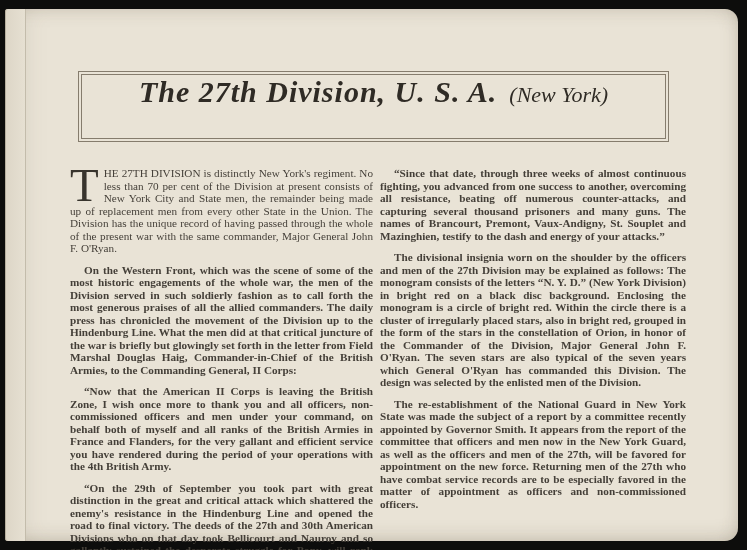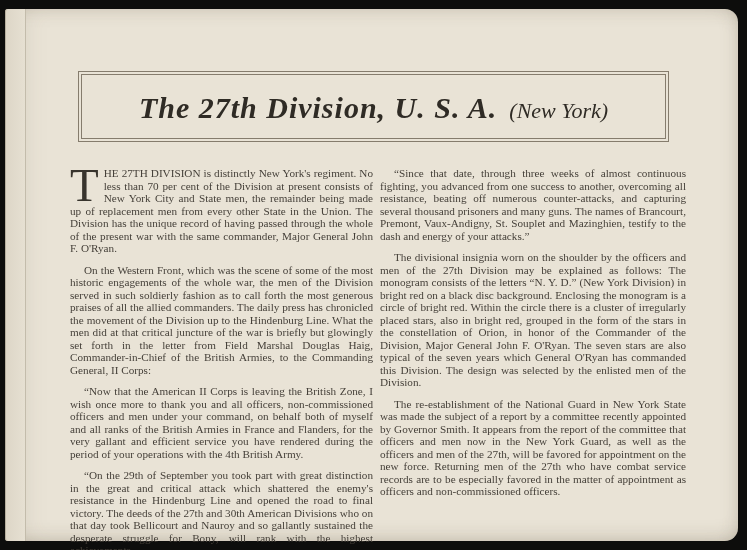--- a/index.html
+++ b/index.html
@@ -52,21 +52,20 @@
     border: 1px solid var(--rule, #857c6d);
   }
   .title-box-inner {
     position: absolute;
     left: 2px;
     top: 2px;
     right: 2px;
     bottom: 2px;
     border: 1px solid var(--rule, #857c6d);
     display: flex;
-    align-items: center;
     justify-content: center;
     font-family: Liberation Serif, serif;
   }
   .title {
     margin: 0;
     font-style: italic;
     font-weight: 600;
     color: var(--title-text, #2f2b25);
     white-space: nowrap;
     line-height: 1;
@@ -84,21 +83,21 @@
     position: absolute;
     top: 158px;
     color: var(--text, #443f38);
     font-size: 11.2px;
     line-height: 12.5px;
     text-align: justify;
   }
   .col-left  { left: 65px;  width: 303px; }
   .col-right { left: 375px; width: 306px; }
   .para { margin: 0 0 9px 0; }
-  .para.indent { text-indent: 14px; }
+  .para.indent { text-indent: 14px; font-weight: bold; }
   .dropcap {
     float: left;
     font-size: 47px;
     line-height: 35px;
     padding: 1px 5px 0 0;
     color: #38342d;
     font-weight: 500;
   }
 </style>
 </head>

